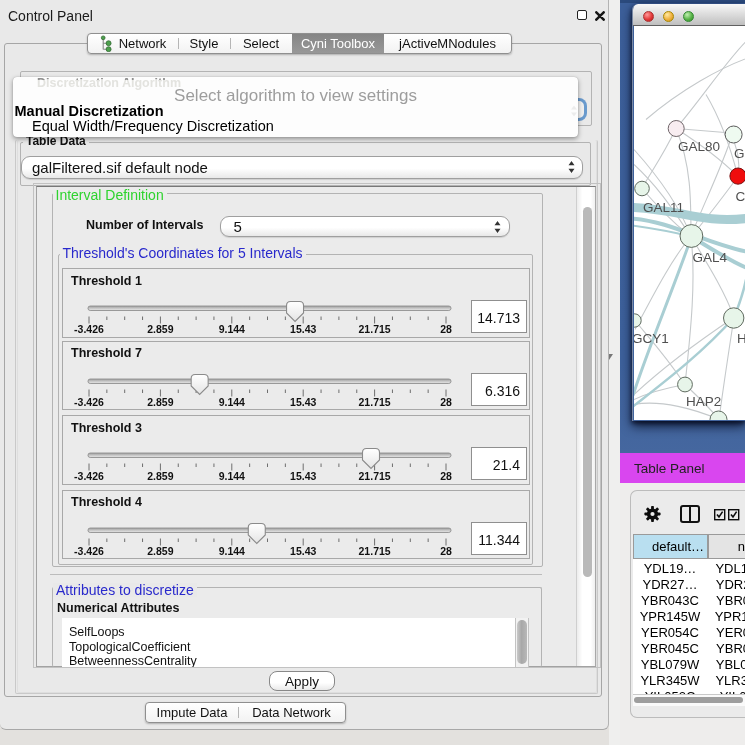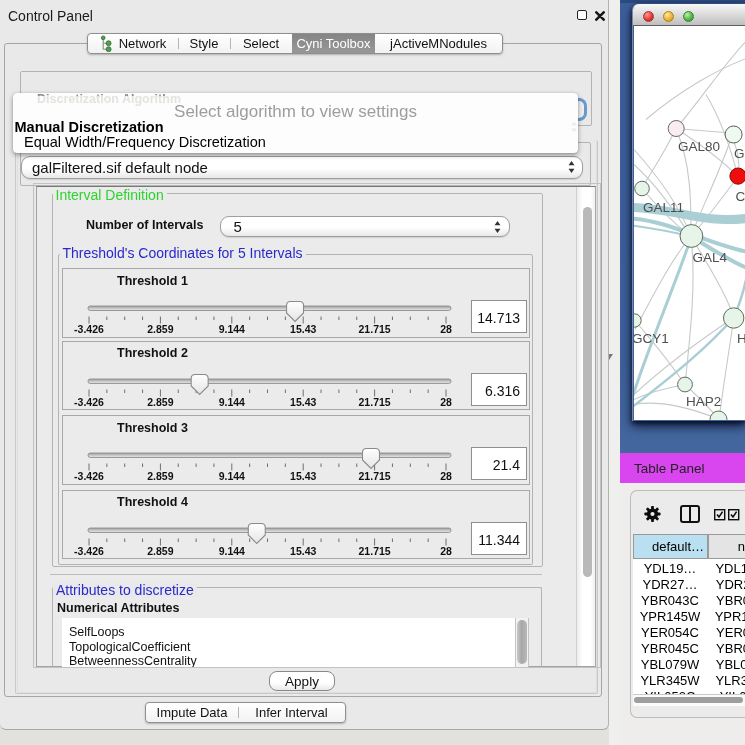--- a/index.html
+++ b/index.html
@@ -20,21 +20,21 @@
 .tab.sel:before,.tab.sel+.tab:before{display:none;}
 
 .group{border:1px solid #b3b3b3;border-radius:2px;}
 .gtitle{position:absolute;background:#e9e9e9;padding:0 3px;font-size:14px;line-height:14px;}
 
 .combo{background:linear-gradient(#ffffff 55%,#e8e8e8);border:1px solid #9f9f9f;border-radius:9px;font-size:15px;color:#111;display:flex;align-items:center;box-shadow:0 1px 1px rgba(0,0,0,0.12);}
 .combo .txt{padding-left:10px;}
 .combo svg{position:absolute;right:7.5px;top:50%;transform:translateY(-50%);}
 
 .tpanel{left:62px;width:468px;height:69.5px;border:1px solid #a8a8a8;background:#ebebeb;}
-.tlabel{position:absolute;left:8px;top:4.5px;font-size:12.5px;font-weight:bold;color:#111;margin-left:46px;}
+.tlabel{position:absolute;left:8px;top:4.5px;font-size:12.5px;font-weight:bold;color:#111;}
 .tfield{position:absolute;left:408px;top:31px;width:56px;height:33px;background:#ffffff;border:1px solid #8f8f8f;font-size:14px;color:#111;text-align:right;line-height:35px;padding-right:6px;}
 
 .sbtrackV{background:#f2f2f2;border-left:1px solid #c3c3c3;border-right:1px solid #c3c3c3;}
 .sbthumb{background:linear-gradient(90deg,#c9c9c9,#a8a8a8 45%,#b8b8b8);border-radius:5px;}
 
 #bluewin{left:620px;top:0;width:125px;height:452.5px;background:linear-gradient(#3c5f9a 0%,#3d619c 80%,#45679f 100%);}
 #bluetop{left:620px;top:0;width:125px;height:3.4px;background:#2b4a7d;}
 #netwin{left:632px;top:3.5px;width:113px;height:417px;border-left:1px solid #7a8aa5;border-radius:6px 0 0 0;box-shadow:0 5px 11px rgba(3,8,25,0.8),0 2px 4px rgba(5,10,35,0.75);overflow:hidden;}
 #nettitle{left:0;top:0;width:113px;height:22.3px;background:linear-gradient(#f8f8f8,#bfbfbf);border-bottom:1px solid #606060;border-radius:5px 0 0 0;}
 .light{position:absolute;top:7.5px;width:11px;height:11px;border-radius:50%;}
@@ -43,21 +43,21 @@
 #tpbar span{position:absolute;left:14px;top:8.5px;font-size:13.5px;color:#222;}
 #rbg{left:620px;top:483px;width:125px;height:262px;background:#eeedec;}
 #tcard{left:630px;top:490px;width:115px;height:228px;background:#ebebeb;border:1px solid #bcbcbc;border-right:none;border-radius:7px 0 0 7px;}
 
 #tbl{left:633px;top:534px;width:112px;height:160px;background:#fff;}
 .hcell{position:absolute;top:0;height:25px;border:1px solid #9a9a9a;font-size:13px;display:flex;align-items:center;justify-content:center;}
 .trow{position:absolute;width:160px;font-size:13px;color:#000;height:16px;}
 .trow span{position:absolute;top:1px;width:74px;text-align:center;}
 
 #ringcombo{left:20px;top:97.5px;width:566.5px;height:23.5px;background:#efefef;border:3.5px solid rgba(76,136,198,0.82);border-radius:8px;}
-#popup{left:13px;top:77px;width:565px;height:60px;background:#fdfdfd;border-radius:4px;box-shadow:0 2px 5px rgba(0,0,0,0.38),0 0 1px rgba(0,0,0,0.3);margin-top:16px;}
+#popup{left:13px;top:77px;width:565px;height:60px;background:#fdfdfd;border-radius:4px;box-shadow:0 2px 5px rgba(0,0,0,0.38),0 0 1px rgba(0,0,0,0.3);}
 </style></head>
 <body>
 <div id="root">
 
 <div class="abs" style="left:609px;top:0;width:11px;height:745px;background:#efefee;"></div>
 <div class="abs" id="cpwin"></div>
 <div class="abs" id="cptitle">Control Panel</div>
 <div class="abs" id="icoSquare"></div>
 <svg class="abs" id="icoX2" style="left:594.5px;top:10.5px;" width="10" height="10" viewBox="0 0 10 10">
       <path d="M1.3 1.3 L8.7 8.7 M8.7 1.3 L1.3 8.7" stroke="#151515" stroke-width="2.5" stroke-linecap="round"></path>
@@ -128,21 +128,21 @@
           <text x="88" y="64" font-size="10.5" font-weight="bold" fill="#111" text-anchor="middle" font-family="Liberation Sans, sans-serif">-3.426</text>
           <text x="159.4" y="64" font-size="10.5" font-weight="bold" fill="#111" text-anchor="middle" font-family="Liberation Sans, sans-serif">2.859</text>
           <text x="230.8" y="64" font-size="10.5" font-weight="bold" fill="#111" text-anchor="middle" font-family="Liberation Sans, sans-serif">9.144</text>
           <text x="302.2" y="64" font-size="10.5" font-weight="bold" fill="#111" text-anchor="middle" font-family="Liberation Sans, sans-serif">15.43</text>
           <text x="373.6" y="64" font-size="10.5" font-weight="bold" fill="#111" text-anchor="middle" font-family="Liberation Sans, sans-serif">21.715</text>
           <text x="445" y="64" font-size="10.5" font-weight="bold" fill="#111" text-anchor="middle" font-family="Liberation Sans, sans-serif">28</text>
         </svg>
         <div class="tfield">14.713</div>
       </div>
       <div class="abs tpanel" style="top:340.5px;">
-        <div class="tlabel">Threshold 2</div>
+        <div class="tlabel">Threshold 7</div>
         <svg width="466" height="67" viewBox="62 0 466 67" style="position:absolute;left:0;top:0;">
           <rect x="87" y="37" width="363" height="4.5" rx="2.2" fill="url(#trackgrad)" stroke="#909090" stroke-width="0.9"></rect>
           <line x1="88" y1="47.5" x2="88" y2="54.5" stroke="#6e6e6e" stroke-width="1"></line>
           <line x1="105.85" y1="47.5" x2="105.85" y2="51" stroke="#6e6e6e" stroke-width="1"></line>
           <line x1="123.7" y1="47.5" x2="123.7" y2="51" stroke="#6e6e6e" stroke-width="1"></line>
           <line x1="141.55" y1="47.5" x2="141.55" y2="51" stroke="#6e6e6e" stroke-width="1"></line>
           <line x1="159.4" y1="47.5" x2="159.4" y2="54.5" stroke="#6e6e6e" stroke-width="1"></line>
           <line x1="177.25" y1="47.5" x2="177.25" y2="51" stroke="#6e6e6e" stroke-width="1"></line>
           <line x1="195.10000000000002" y1="47.5" x2="195.10000000000002" y2="51" stroke="#6e6e6e" stroke-width="1"></line>
           <line x1="212.95000000000002" y1="47.5" x2="212.95000000000002" y2="51" stroke="#6e6e6e" stroke-width="1"></line>
@@ -247,33 +247,33 @@
 <div class="abs" style="left:62px;top:618px;width:454px;height:48.5px;background:#fff;overflow:hidden;">
   <div style="padding:7px 0 0 7px;font-size:12.5px;line-height:14.6px;color:#111;">SelfLoops<br>TopologicalCoefficient<br>BetweennessCentrality</div>
 </div>
 <div class="abs sbtrackV" style="left:515px;top:618px;width:14px;height:48.5px;"></div>
 <div class="abs sbthumb" style="left:517px;top:620px;width:10px;height:44px;"></div>
 
 <div class="abs" style="left:269px;top:671px;width:66px;height:20px;background:linear-gradient(#ffffff 60%,#e9e9e9);border:1px solid #888;border-radius:8px;font-size:13.5px;color:#111;text-align:center;line-height:19px;">Apply</div>
 
 <div class="abs tabbar" style="left:145px;top:702px;">
   <div class="tab" style="width:92px;padding:0;">Impute Data</div>
-  <div class="tab" style="width:107px;padding:0;">Infer Interval</div>
+  <div class="tab" style="width:107px;padding:0;">Data Network</div>
 </div>
 
 <div class="abs tabbar" style="left:87px;top:33px;">
   <div class="tab" id="networktab" style="width:90px;padding:0;"><svg width="13" height="17" viewBox="0 0 13 17" style="margin-right:6px;">
           <path d="M3.2 3 L3.2 14.5 M3.2 8.2 L8.3 8.2 M3.2 14.2 L8.3 14.2" fill="none" stroke="#8a8a8a" stroke-width="1.1"></path>
           <circle cx="3.2" cy="2.8" r="1.9" fill="#4da04d" stroke="#2e622e" stroke-width="0.7"></circle>
           <circle cx="8.6" cy="8.2" r="2.5" fill="#4da04d" stroke="#2e622e" stroke-width="0.7"></circle>
           <circle cx="8.6" cy="14.2" r="2.5" fill="#4da04d" stroke="#2e622e" stroke-width="0.7"></circle>
         </svg>Network</div>
   <div class="tab" style="width:52px;padding:0;">Style</div>
   <div class="tab" style="width:62px;padding:0;">Select</div>
-  <div class="tab sel" style="width:83px;padding:0;">Cyni Toolbox</div>
+  <div class="tab sel" style="width:92px;padding:0;">Cyni Toolbox</div>
   <div class="tab" style="width:127px;padding:0;">jActiveMNodules</div>
 </div>
 
 <div class="abs" id="bluewin"></div>
 <div class="abs" id="bluetop"></div>
 <div class="abs" id="netwin">
   <div class="abs" id="nettitle">
     <div class="light" style="left:9.5px;background:radial-gradient(circle at 35% 30%,#ff9a9a,#e33a3a 55%,#b01818);border:1px solid #a33;"></div>
     <div class="light" style="left:29.5px;background:radial-gradient(circle at 35% 30%,#ffe9a0,#efb13f 55%,#c88a10);border:1px solid #a80;"></div>
     <div class="light" style="left:50px;background:radial-gradient(circle at 35% 30%,#c0f0b0,#58b348 55%,#2e8a20);border:1px solid #383;"></div>
@@ -417,21 +417,21 @@
 <div class="abs" style="left:609px;top:354px;width:0;height:0;border-left:4px solid #777;border-bottom:6px solid transparent;"></div>
 
 <div class="abs" id="popup">
   <div class="abs" style="left:557px;top:26px;opacity:0.16;"><svg width="8" height="12" viewBox="0 0 8 12">
           <path d="M4 0.5 L7 4.5 L1 4.5 Z M4 11.5 L7 7.5 L1 7.5 Z" fill="#9a9a9a"></path>
         </svg></div>
   <div class="abs" style="left:24px;top:-1px;font-size:12.5px;font-weight:bold;color:#e3e3df;">Discretization Algorithm</div>
   <div class="abs" style="left:24px;top:-1px;height:4px;overflow:hidden;font-size:12.5px;font-weight:bold;color:#8f8f8f;">Discretization Algorithm</div>
   <div class="abs" style="left:0;top:9px;width:565px;text-align:center;font-size:17px;color:#9d9d9d;">Select algorithm to view settings</div>
   <div class="abs" style="left:1.5px;top:26px;font-size:14.5px;font-weight:bold;color:#000;">Manual Discretization</div>
-  <div class="abs" style="left:11px;top:40.5px;font-size:14.5px;color:#000;">Equal Width/Frequency Discretization</div>
+  <div class="abs" style="left:19px;top:40.5px;font-size:14.5px;color:#000;">Equal Width/Frequency Discretization</div>
 </div>
 
 </div>
 
 <svg width="0" height="0">
     <defs>
 <linearGradient id="trackgrad" x1="0" y1="0" x2="0" y2="1">
         <stop offset="0" stop-color="#9a9a9a"></stop>
         <stop offset="0.5" stop-color="#c6c6c6"></stop>
         <stop offset="1" stop-color="#e8e8e8"></stop>

